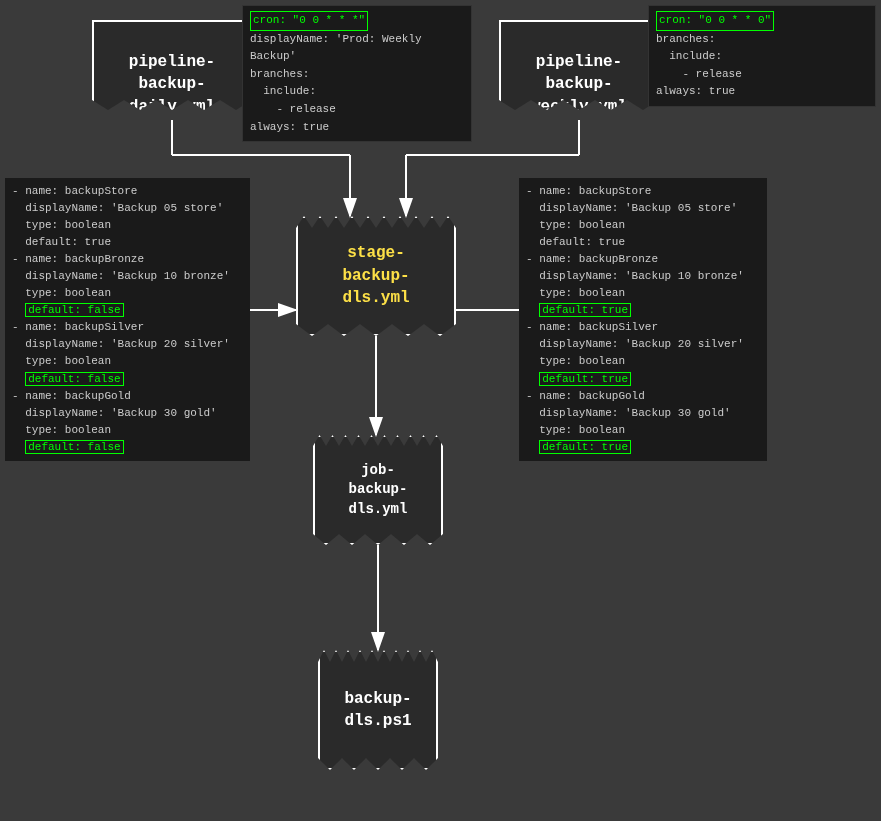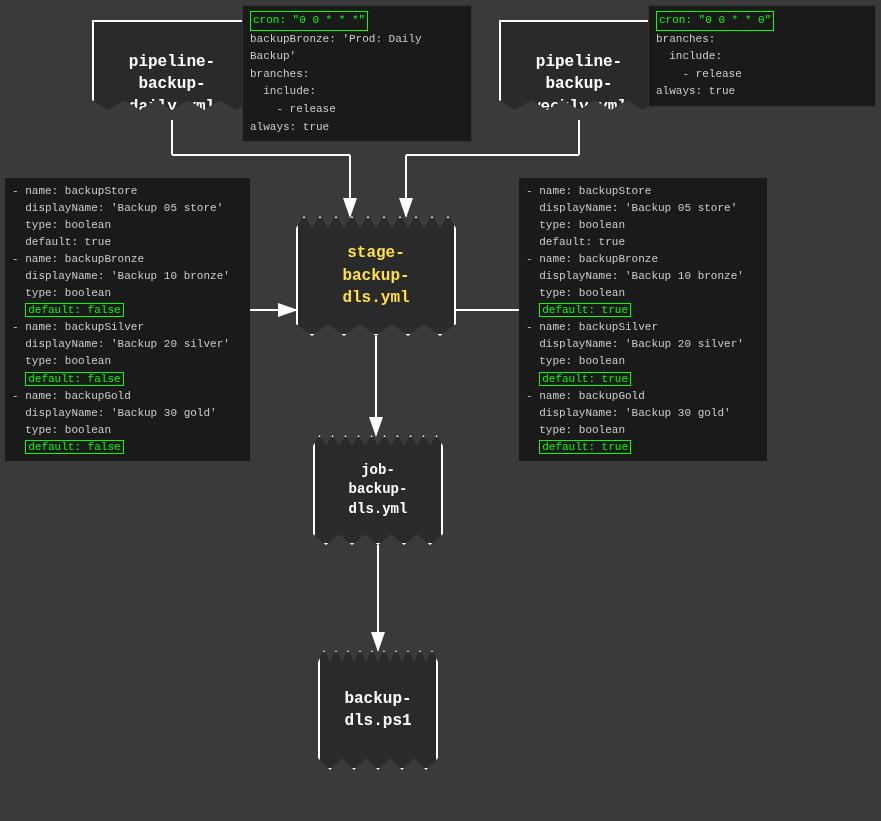--- a/index.html
+++ b/index.html
@@ -120,21 +120,21 @@
   </div>
 
   <div style="position:absolute; left:318px; top:650px; width:120px; height:120px; background:#2a2a2a; border:2px solid #ffffff; display:flex; align-items:center; justify-content:center; clip-path: polygon(0% 10%, 5% 0%, 10% 10%, 15% 0%, 20% 10%, 25% 0%, 30% 10%, 35% 0%, 40% 10%, 45% 0%, 50% 10%, 55% 0%, 60% 10%, 65% 0%, 70% 10%, 75% 0%, 80% 10%, 85% 0%, 90% 10%, 95% 0%, 100% 10%, 100% 90%, 90% 100%, 80% 90%, 70% 100%, 60% 90%, 50% 100%, 40% 90%, 30% 100%, 20% 90%, 10% 100%, 0% 90%);">
     <span style="color:#ffffff; font-weight:bold; font-size:16px; text-align:center; line-height:1.4; font-family:'Courier New',monospace;">backup-<br>dls.ps1</span>
   </div>
 
   <div class="code-node" style="left:242px; top:5px; width:230px; background:#1a1a1a; border:1px solid #333; font-size:11px; padding:5px 7px; line-height:1.6;">
     <div>
       <span class="green-box" style="color:#00ff00; border:1px solid #00ff00; padding:0 2px;">cron: "0 0 * * *"</span>
     </div>
-    <div style="color:#ccc;">backupBronze: 'Prod: Daily Backup'</div>
+    <div style="color:#ccc;">displayName: 'Prod: Weekly Backup'</div>
     <div style="color:#ccc;">branches:</div>
     <div style="color:#ccc;">&nbsp;&nbsp;include:</div>
     <div style="color:#ccc;">&nbsp;&nbsp;&nbsp;&nbsp;- release</div>
     <div style="color:#ccc;">always: true</div>
   </div>
 
   <div class="code-node" style="left:648px; top:5px; width:228px; background:#1a1a1a; border:1px solid #333; font-size:11px; padding:5px 7px; line-height:1.6;">
     <div>
       <span class="green-box" style="color:#00ff00; border:1px solid #00ff00; padding:0 2px;">cron: "0 0 * * 0"</span>
     </div>

